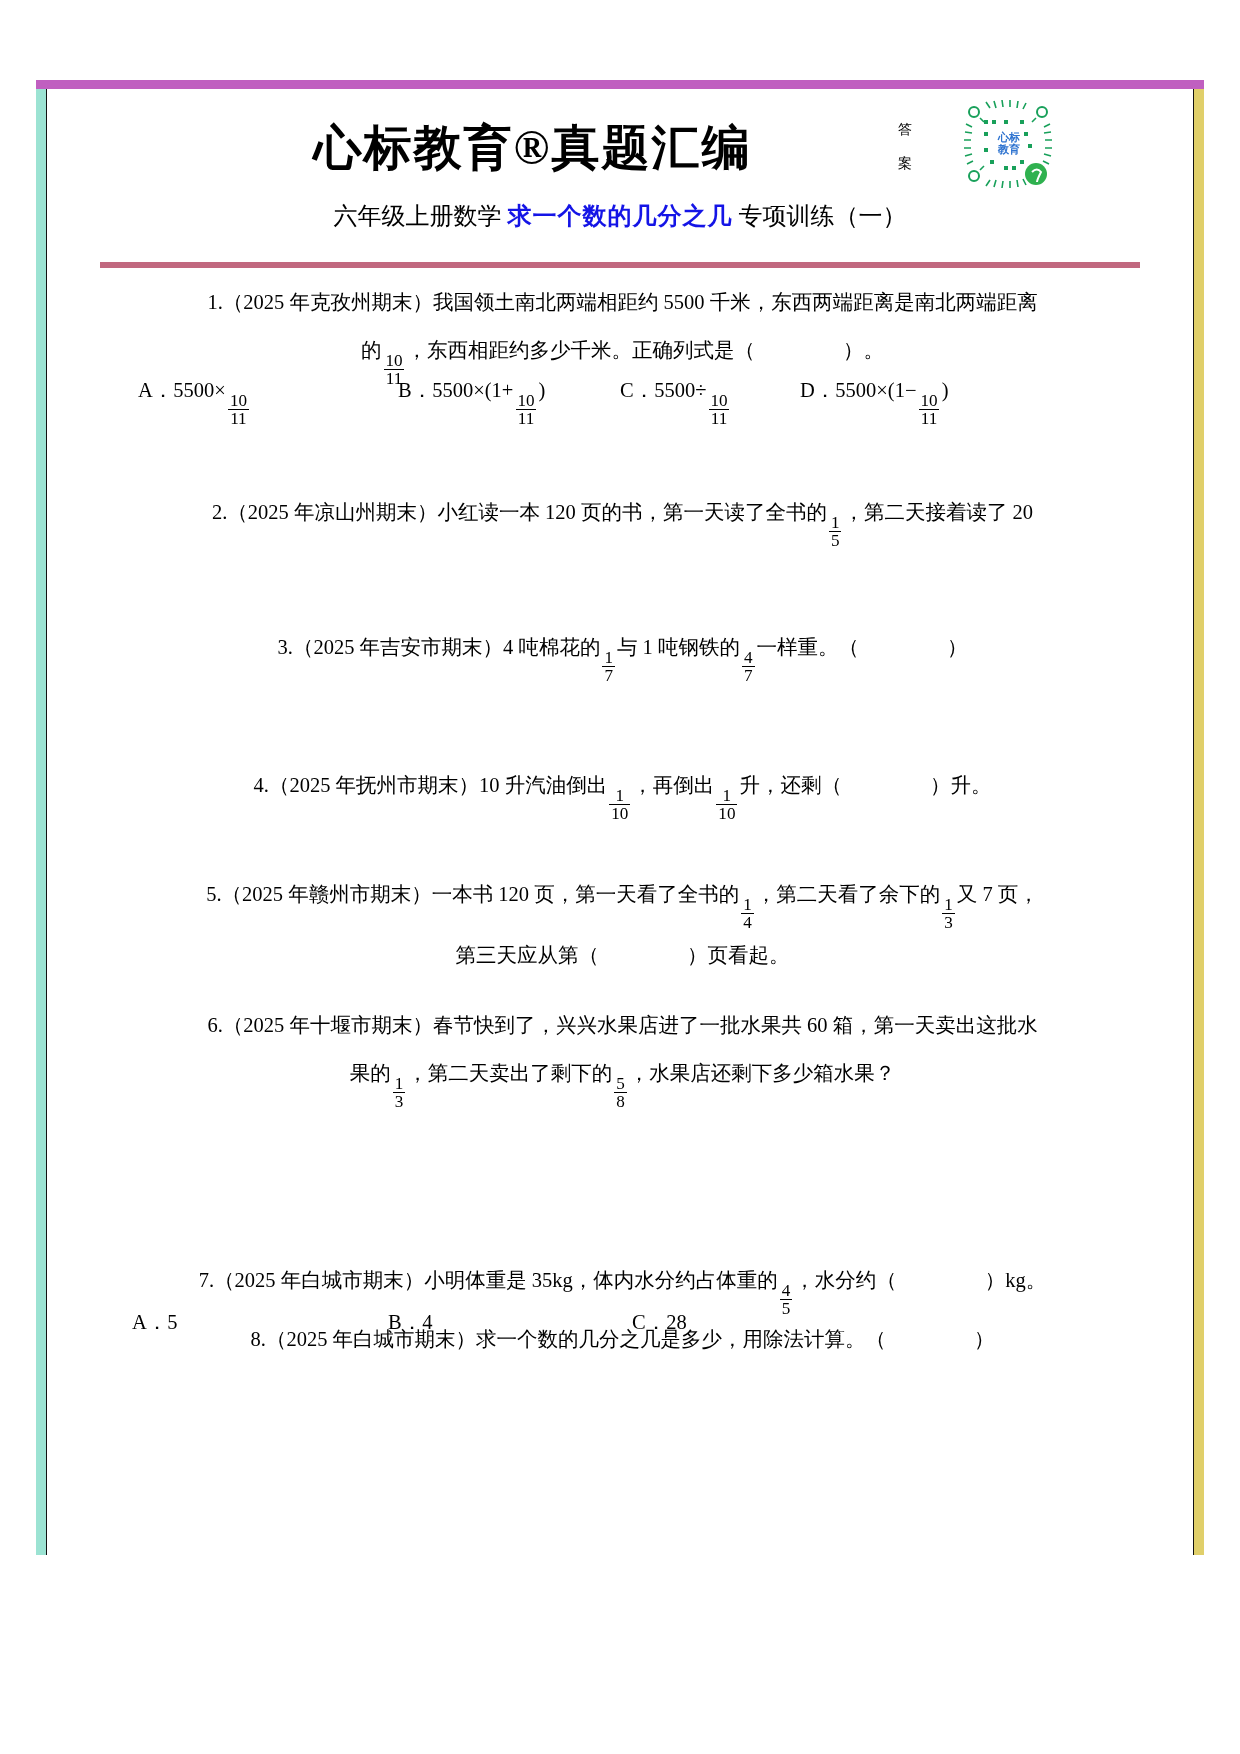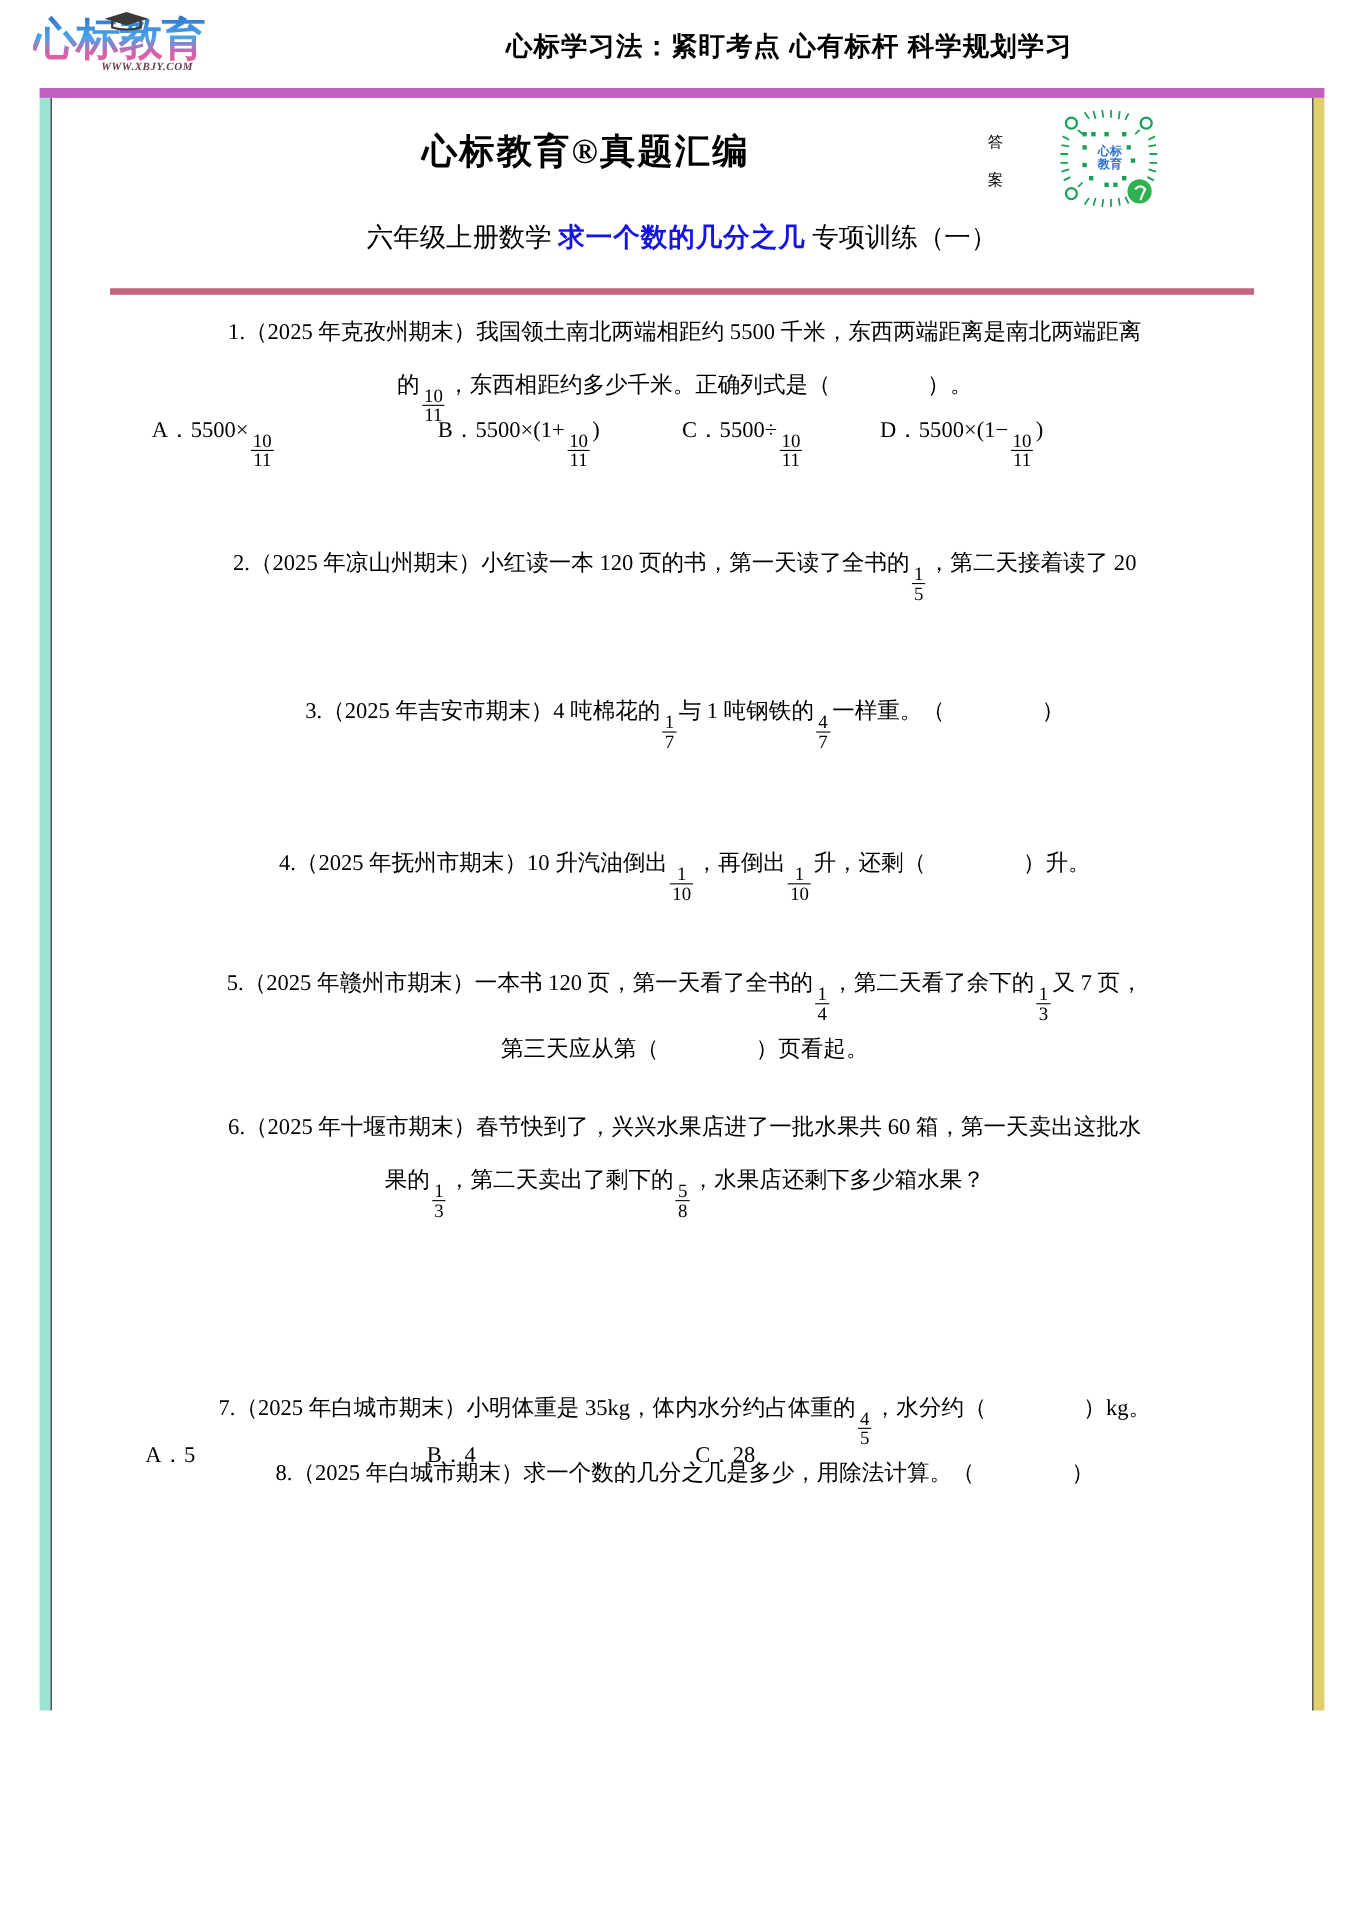--- a/index.html
+++ b/index.html
@@ -51,21 +51,21 @@
     position:absolute; left:1194px; top:89px; width:10px; height:1466px;
     background:#e0cf6a;
   }
   .frame-v-l { position:absolute; left:46px; top:89px; width:1px; height:1466px; background:#111; }
   .frame-v-r { position:absolute; left:1193px; top:89px; width:1px; height:1466px; background:#111; }
 
   
   .title-main {
     position:absolute; left:0; top:116px; width:1065px; text-align:center;
     font-family:"Liberation Serif", serif;
-    font-size:32px; font-weight:bold; color:#000; letter-spacing:2px;
+    font-size:48px; font-weight:bold; color:#000; letter-spacing:2px;
   }
   .answer-label {
     position:absolute; left:894px; top:112px; width:22px;
     font-family:"Liberation Sans", sans-serif;
     font-size:14px; color:#000; line-height:34px; text-align:center;
   }
   .qr-head {
     position:absolute; left:960px; top:96px; width:96px; height:96px;
   }
   .title-sub {
@@ -102,29 +102,20 @@
 
   
   .footer { position:absolute; left:0; top:1556px; width:1240px; height:198px; }
 </style>
 </head>
 <body>
 
 <div class="page">
 
   <div class="masthead">
-    <div class="logo-wrap">
-      <div class="logo-text">心标教育</div>
-      <svg class="logo-cap" viewBox="0 0 42 18">
-        <polygon points="21,1 41,7 21,13 1,7" fill="#3a3a3a"></polygon>
-        <path d="M8,9 L8,15 Q21,19 34,15 L34,9" fill="none" stroke="#3a3a3a" stroke-width="2"></path>
-      </svg>
-      <div class="logo-url">WWW.XBJY.COM</div>
-    </div>
-    <div class="slogan">心标学习法：紧盯考点 心有标杆 科学规划学习</div>
   </div>
 
   <div class="bar-top"></div>
   <div class="bar-left"></div>
   <div class="bar-right"></div>
   <div class="frame-v-l"></div>
   <div class="frame-v-r"></div>
 
   <div class="title-main">心标教育®真题汇编</div>
   <div class="answer-label">答案</div>

